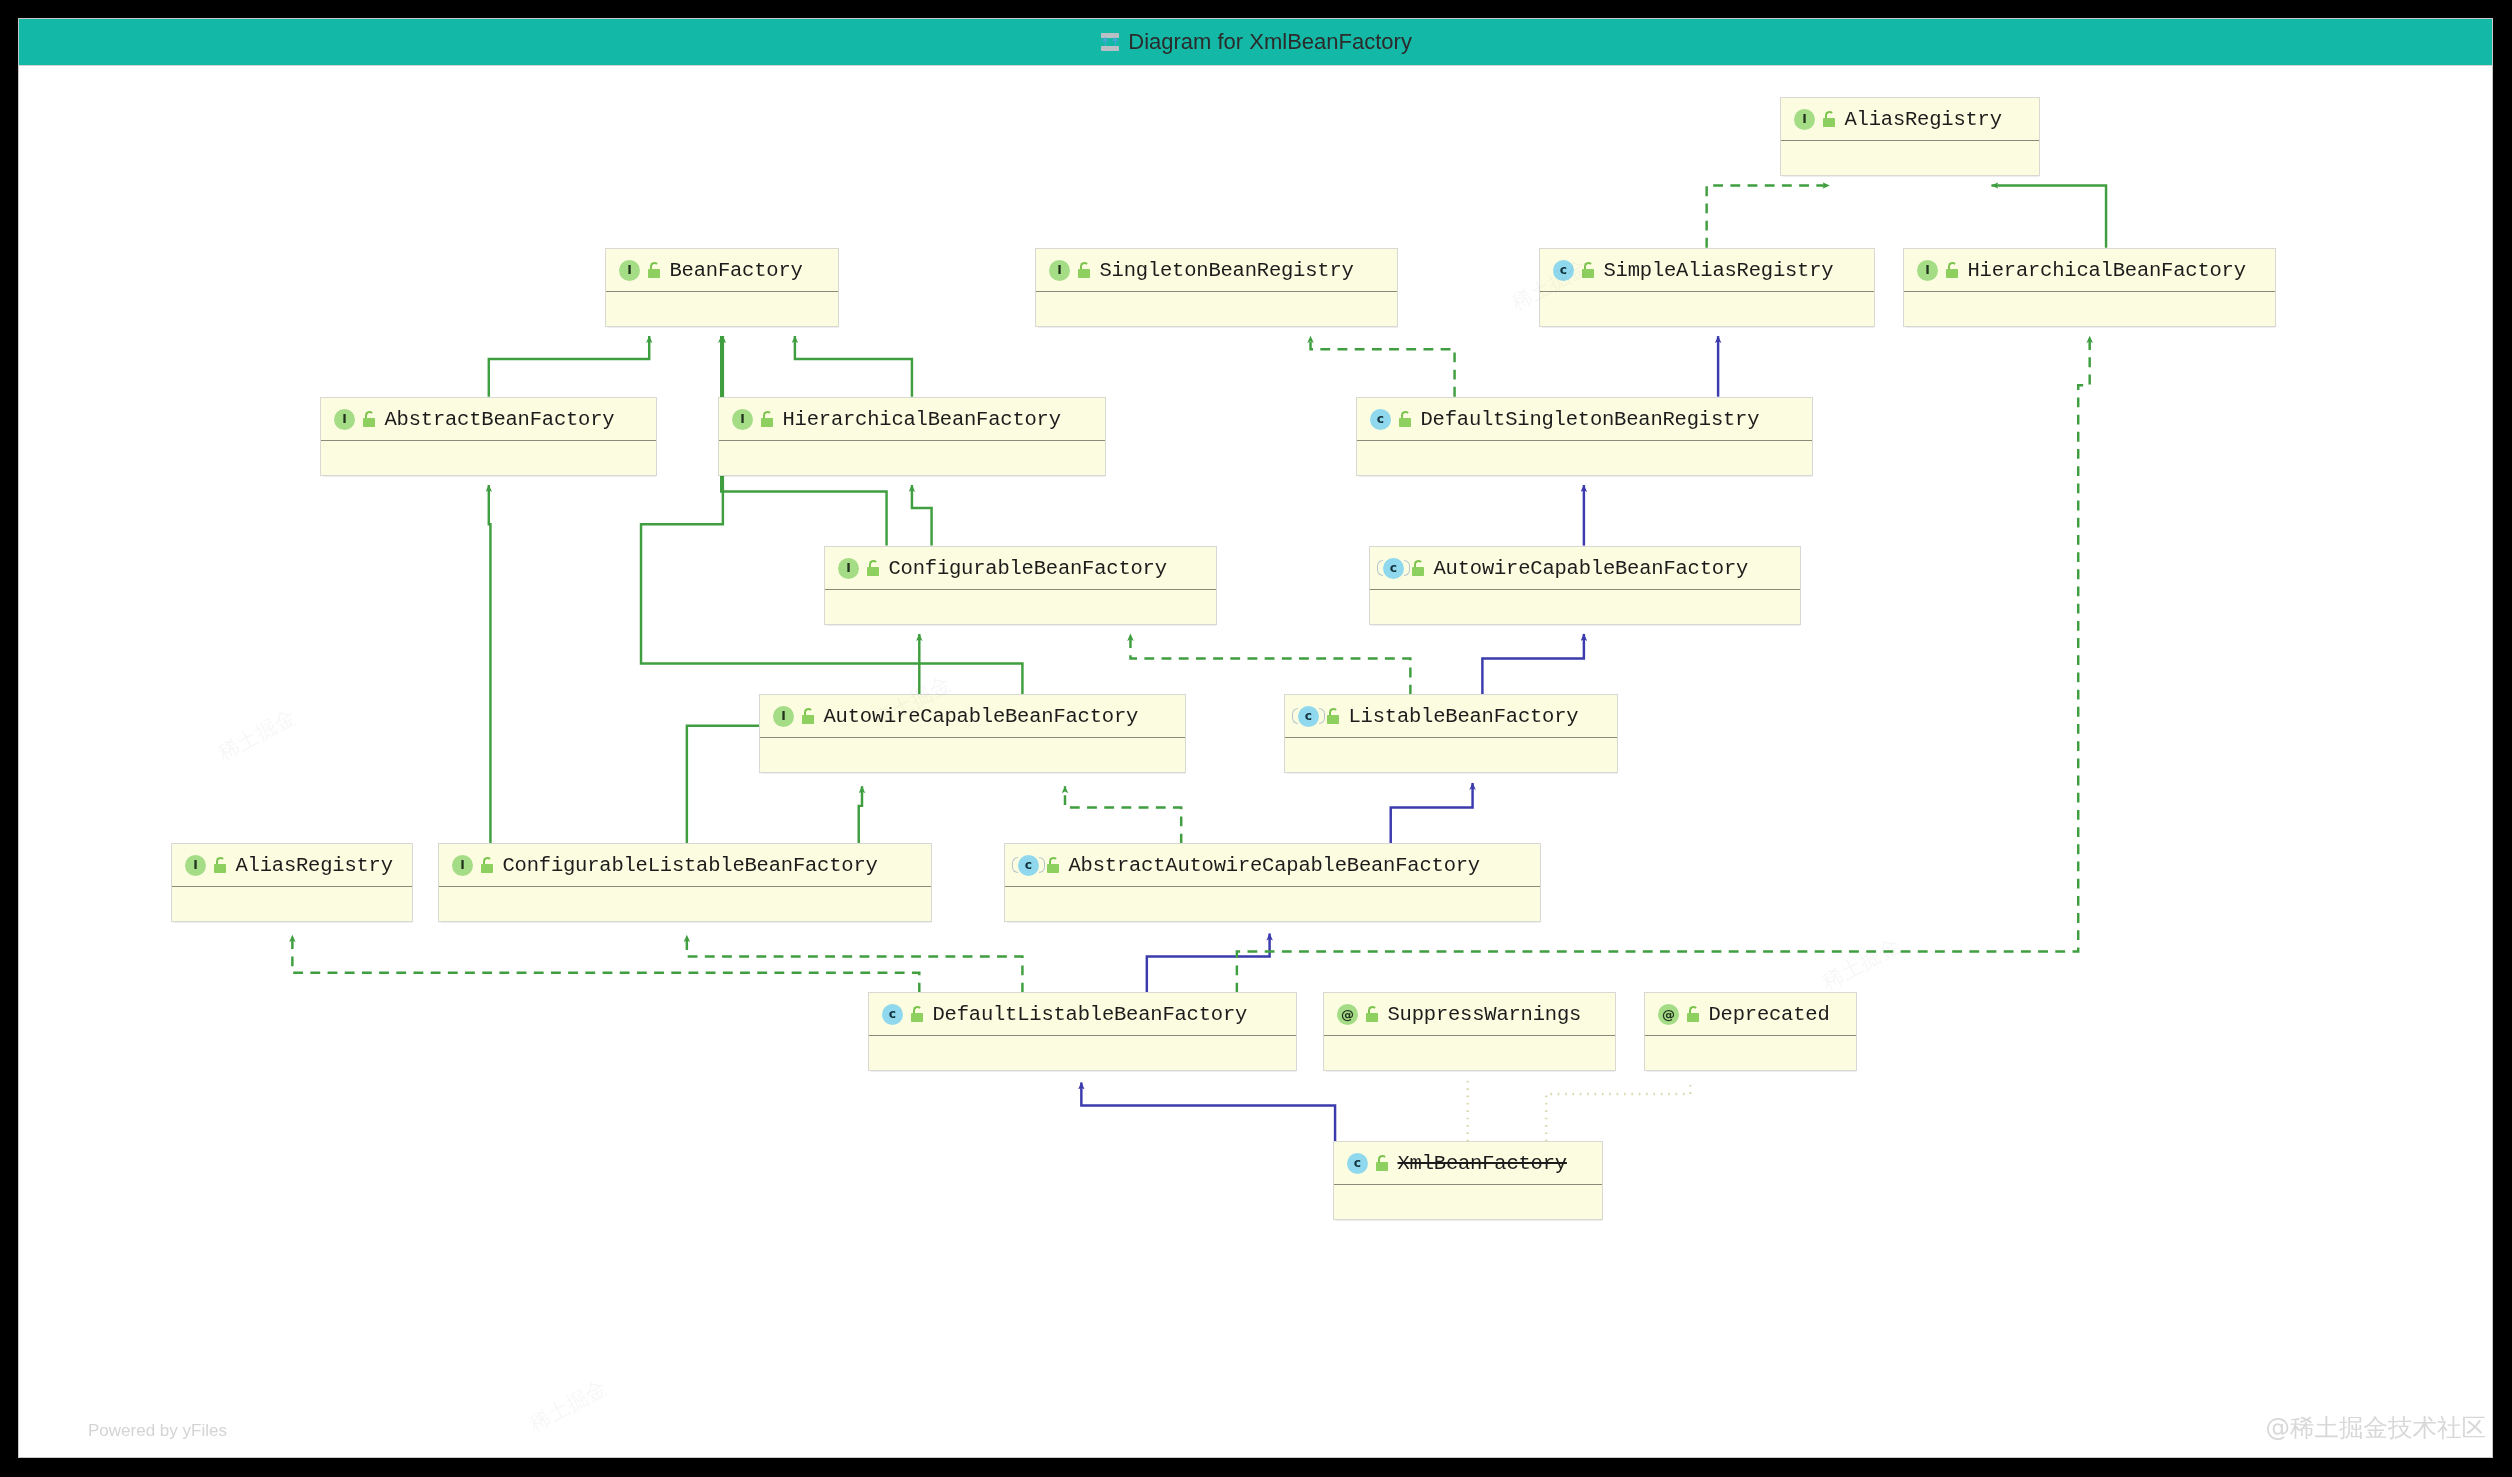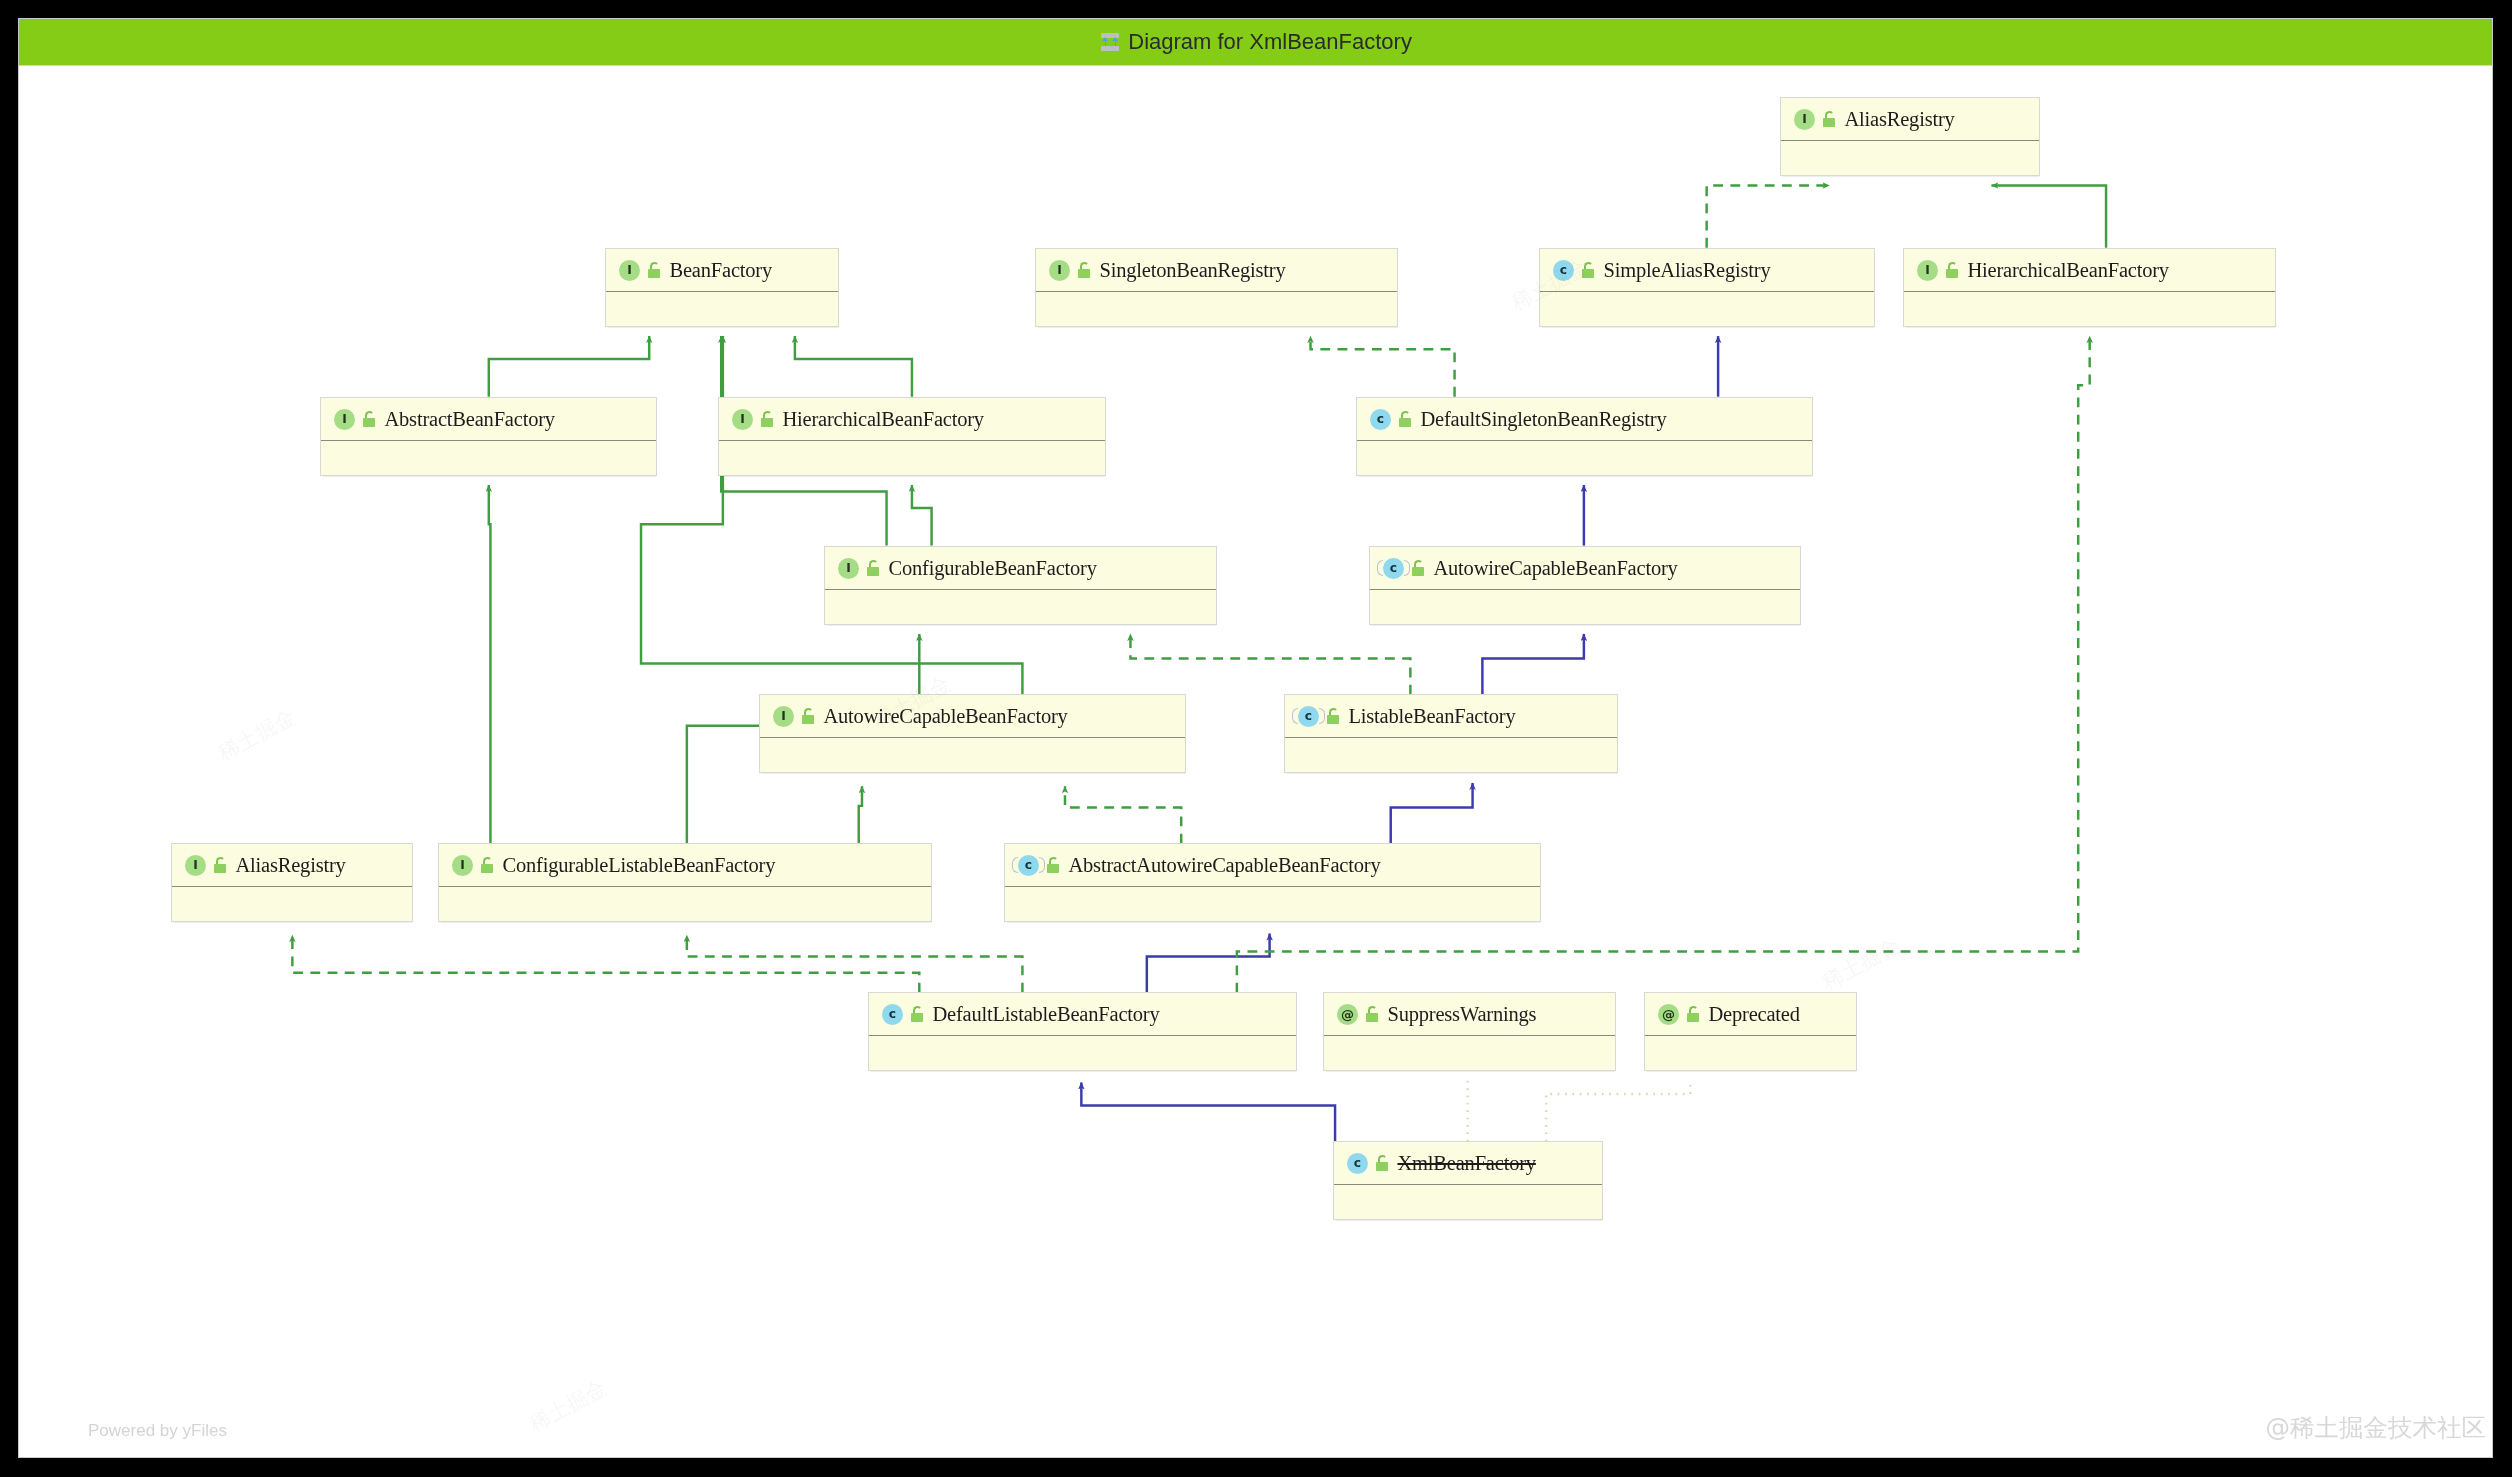--- a/index.html
+++ b/index.html
@@ -25,21 +25,21 @@
     box-sizing: border-box;
     overflow: hidden;
   }
 
   #titlebar {
     position: absolute;
     left: 0;
     top: 0;
     width: 100%;
     height: 47px;
-    background: #84cc16;
+    background: #14b8a6;
     border-bottom: 0.8px solid #d2d2d2;
     box-sizing: border-box;
     display: flex;
     align-items: center;
     justify-content: center;
   }
   #titlebar .tb-inner {
     display: flex;
     align-items: center;
     gap: 8.2px;
@@ -116,21 +116,21 @@
     align-items: center;
     padding-left: 13px;
     border-bottom: 1.6px solid #8a8a78;
     box-sizing: border-box;
     gap: 7.4px;
   }
   .node .body {
     height: 36px;
   }
   .node .nm {
-    font-family: Liberation Serif, serif;
+    font-family: Liberation Mono, monospace;
     font-size: 20.5px;
     color: #1c1c1c;
     white-space: nowrap;
     letter-spacing: -0.2px;
   }
   .node.strike .nm { text-decoration: line-through; }
 
   
   .tbadge {
     width: 21px; height: 21px;

